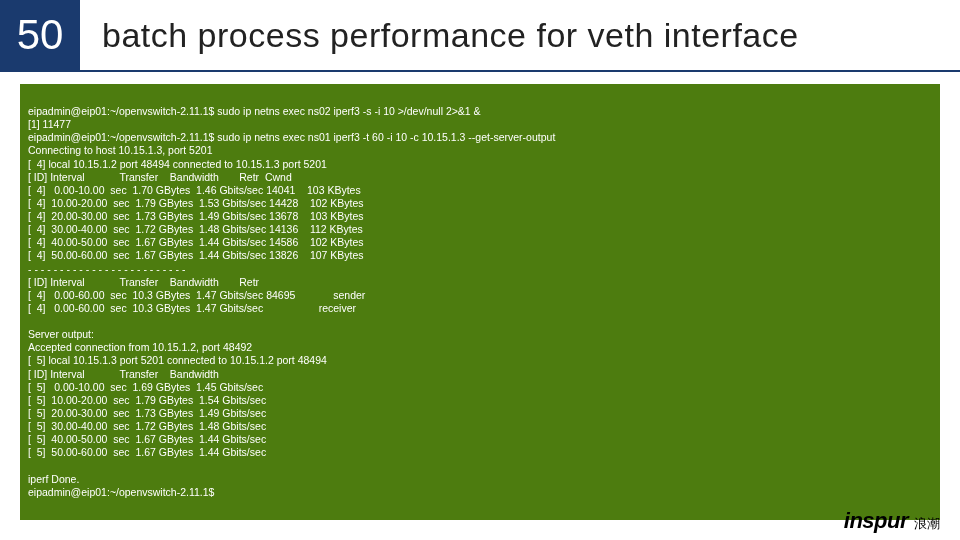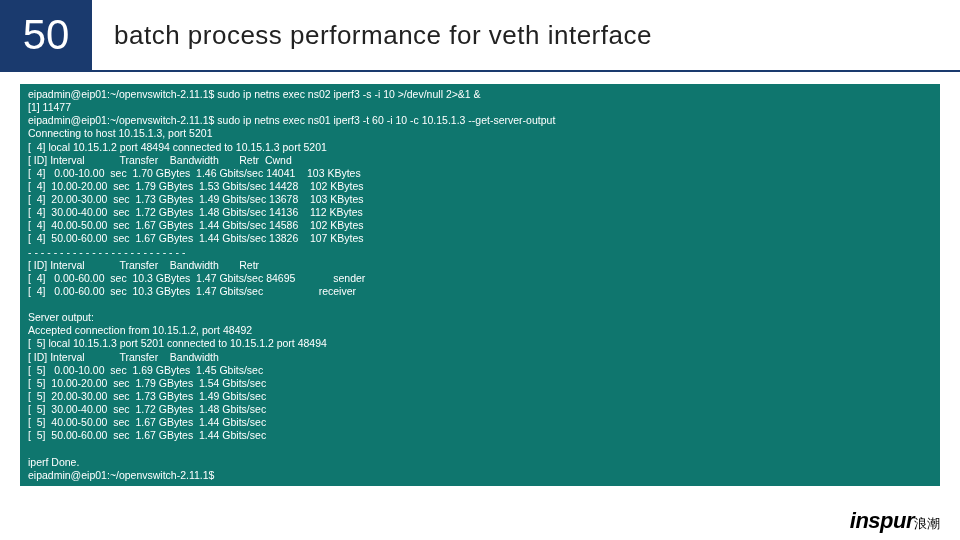--- a/index.html
+++ b/index.html
@@ -19,50 +19,51 @@
       display: flex;
       align-items: center;
       height: 72px;
       border-bottom: 2px solid #1a3a6e;
     }
     .slide-number {
       background: #1a3a6e;
       color: #ffffff;
       font-size: 42px;
       font-weight: 300;
-      width: 92px;
+      width: 80px;
       height: 72px;
       display: flex;
       align-items: center;
       justify-content: center;
     }
     .title {
-      font-size: 26px;
+      font-size: 34px;
       font-weight: 300;
       color: #222;
       padding-left: 22px;
       letter-spacing: 0.5px;
     }
     .terminal {
-      background: #0f766e;
+      background: #4d7c0f;
       color: #ffffff;
       margin: 12px 20px 0 20px;
-      padding: 4px 8px;
+      padding: 21px 8px;
       font-family: Arial, sans-serif;
       font-size: 10.5px;
       line-height: 1.25;
       white-space: pre;
       overflow: hidden;
     }
     .footer {
       position: absolute;
       bottom: 6px;
       right: 20px;
       display: flex;
       align-items: baseline;
+      gap: 6px;
     }
     .logo-text {
       font-family: Arial, sans-serif;
       font-size: 22px;
       font-weight: 700;
       font-style: italic;
       color: #000;
       letter-spacing: -0.5px;
     }
     .logo-cn {

